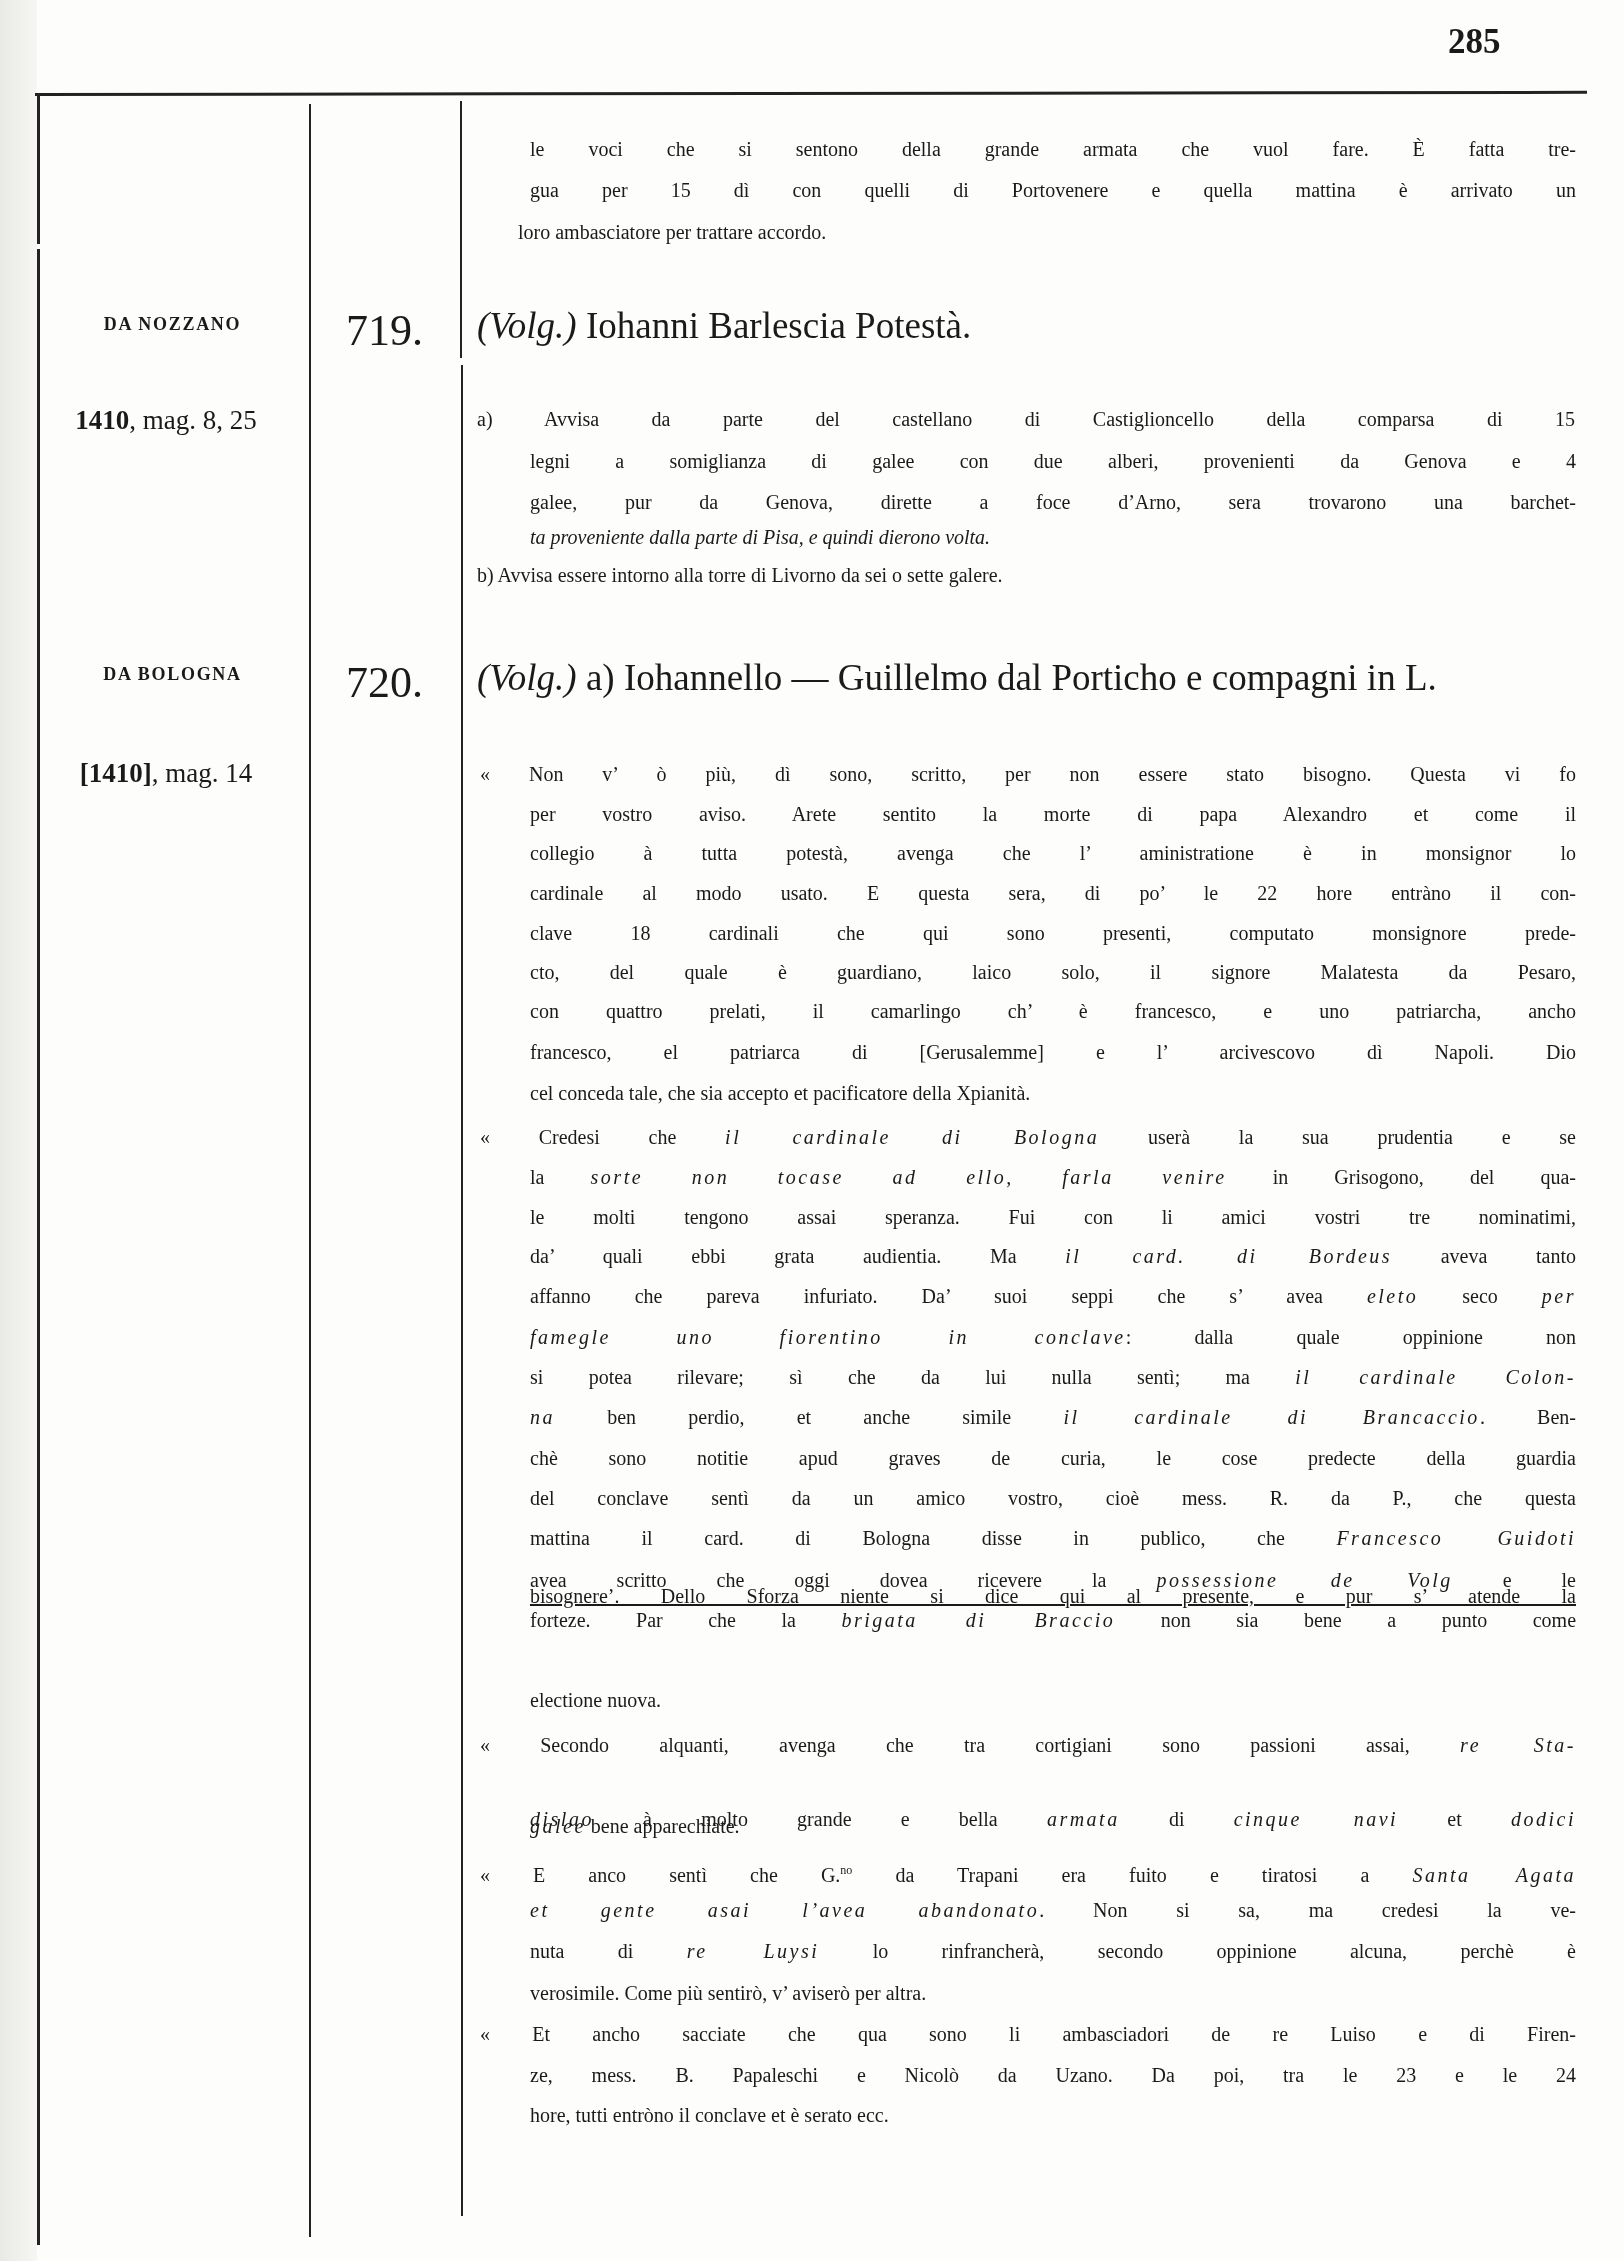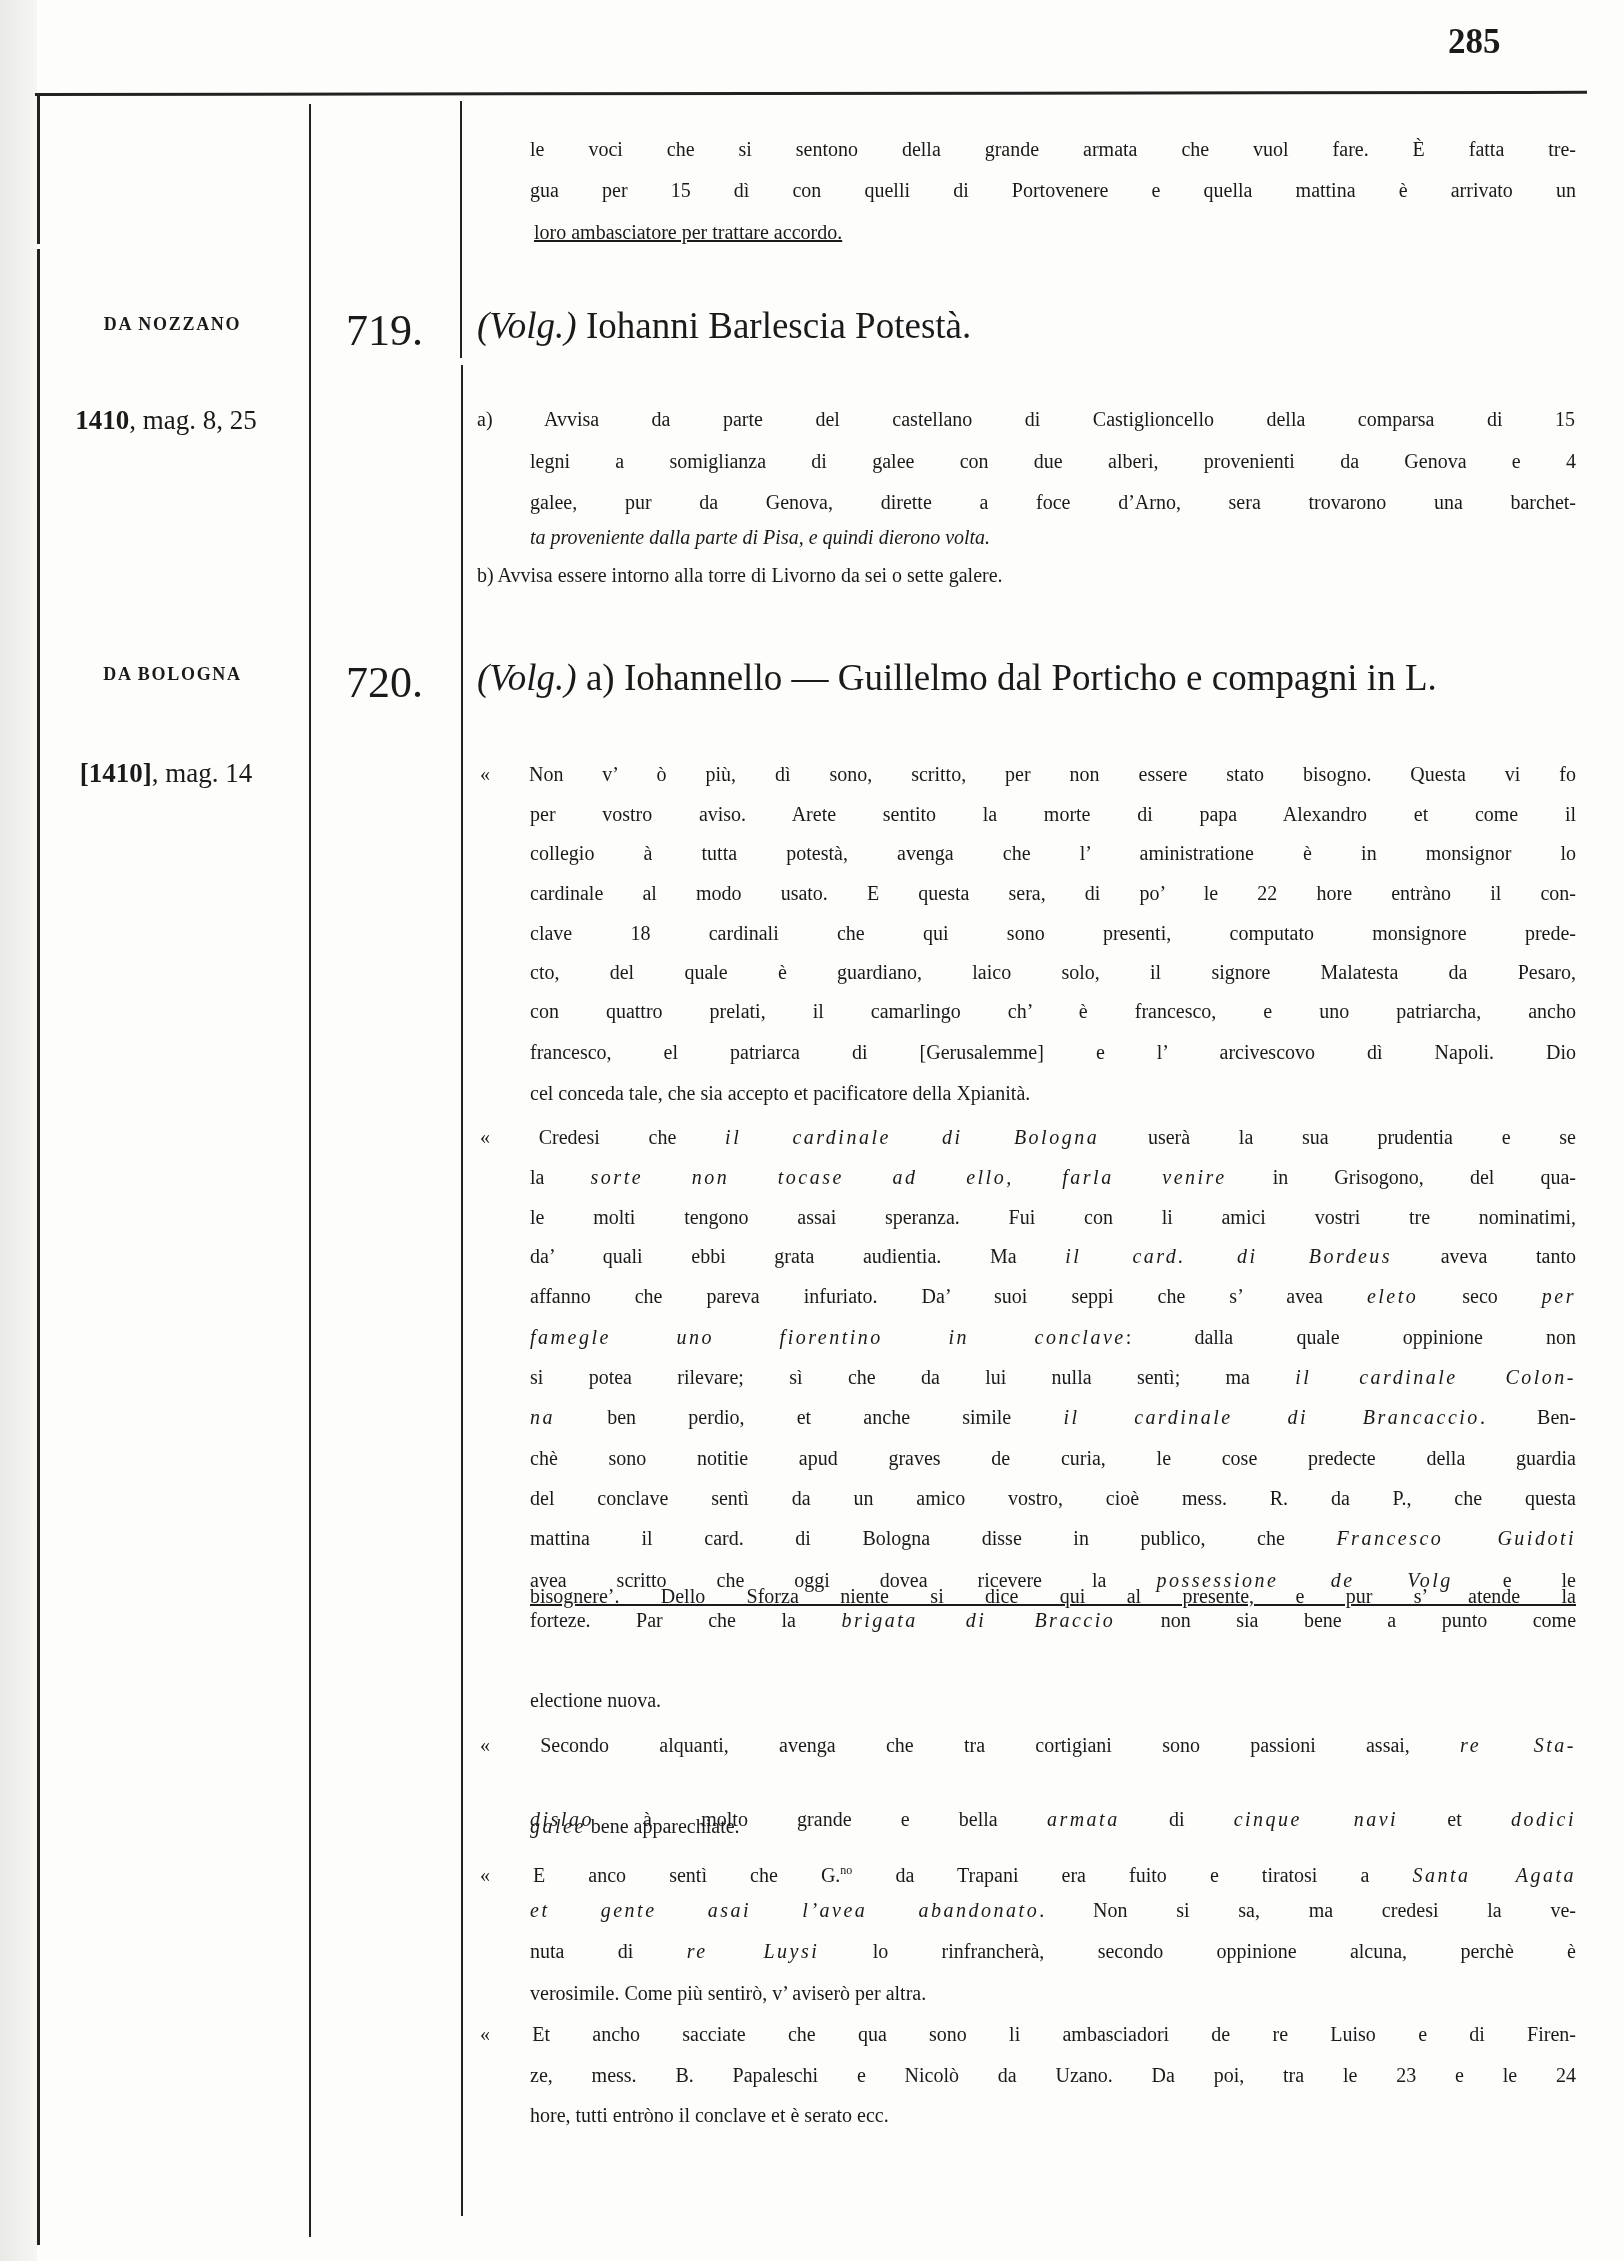--- a/index.html
+++ b/index.html
@@ -70,21 +70,21 @@
 
 <div class="vrule thick" style="left:37px; top:95px; height:149px;"></div>
 <div class="vrule thick" style="left:37px; top:249px; height:1996px;"></div>
 <div class="vrule" style="left:309px; top:104px; height:2133px;"></div>
 <div class="vrule" style="left:460px; top:101px; height:257px;"></div>
 <div class="vrule" style="left:461px; top:365px; height:1851px;"></div>
 
 <div>
   <div class="line" style="left:530px; top:133px; width:1046px;">le voci che si sentono della grande armata che vuol fare. È fatta tre-</div>
   <div class="line" style="left:530px; top:174px; width:1046px;">gua per 15 dì con quelli di Portovenere e quella mattina è arrivato un</div>
-  <div class="line last" style="left:534px; top:216px; width:1046px;text-decoration:underline;">loro ambasciatore per trattare accordo.</div>
+  <div class="line last" style="left:518px; top:216px; width:1046px;">loro ambasciatore per trattare accordo.</div>
 </div>
 
 <div>
   <div class="margin-place" style="left:48px; top:314px;">DA NOZZANO</div>
   <div class="entry-num" style="left:322px; top:305px;">719.</div>
   <div class="heading-line" style="left:477px; top:307px;">
     <i>(Volg.)</i><span> Iohanni Barlescia Potestà.</span>
   </div>
   <div class="margin-date" style="left:33px; top:405px;">
     <span>1410</span><span class="rest">, mag. 8, 25</span>

